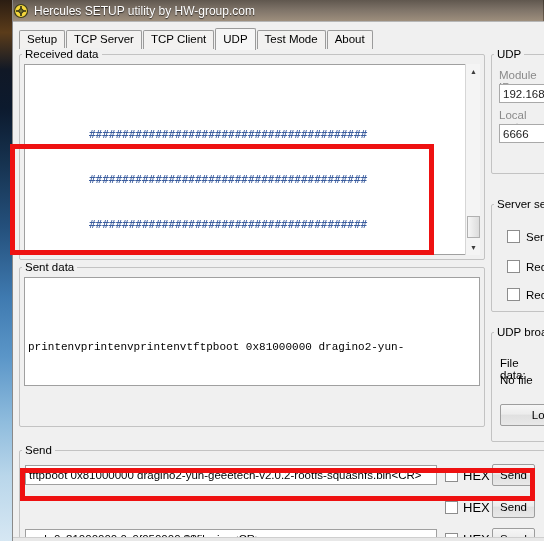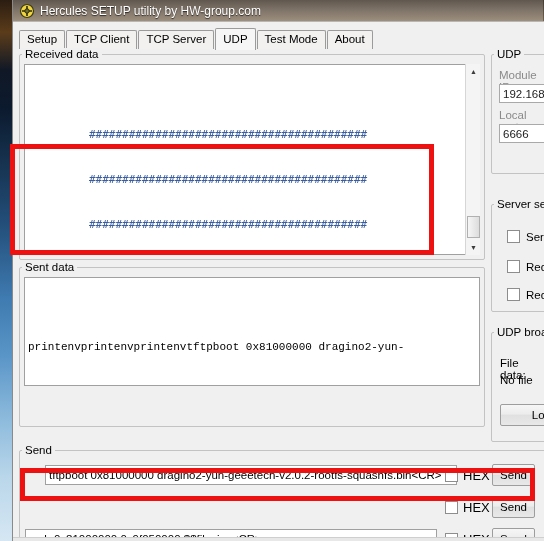--- a/index.html
+++ b/index.html
@@ -49,21 +49,20 @@
     background: #f0f0f0;
     border: 1px solid #8a8a8a;
     border-top: none;
     display: block;
   }
   #titlebar {
     position: absolute;
     left: 0; top: 0; width: 532px; height: 21px;
     background: linear-gradient(180deg, rgba(40,28,16,0.72) 0%, rgba(58,40,22,0.62) 48%, rgba(90,62,30,0.55) 100%);
     display: flex; align-items: center;
-    padding-left: 6px;
     overflow: hidden;
   }
   #titlebar .tb-icon {
     width: 16px; height: 16px;
     margin-right: 5px;
     position: relative;
     flex: 0 0 auto;
   }
   #title-text {
     color: #ffffff;
@@ -248,22 +247,22 @@
         <circle cx="8" cy="8" r="2.2" fill="#6f6f30" stroke="#2b2b12" stroke-width="1"></circle>
       </svg>
     </span>
     <span id="title-text">Hercules SETUP utility by HW-group.com</span>
   </div>
 
   <div id="client">
 
     <div id="tabstrip">
       <div class="tab">Setup</div>
+      <div class="tab">TCP Server</div>
       <div class="tab">TCP Client</div>
-      <div class="tab">TCP Server</div>
       <div class="tab active">UDP</div>
       <div class="tab">Test Mode</div>
       <div class="tab">About</div>
     </div>
 
     <div class="group" style="left:6px; top:32px; width:466px; height:206px;">
       <span class="legend">Received data</span>
     </div>
 
     <div class="console" style="left:11px; top:42px; width:456px; height:191px;">
@@ -324,21 +323,21 @@
       <span class="legend">UDP broad</span>
     </div>
     <div class="rlabel-dark" style="position:absolute; left:487px; top:335px;">File data:</div>
     <div class="rlabel-dark" style="position:absolute; left:487px; top:352px;">No file</div>
     <div class="btn" style="position:absolute; left:487px; top:382px; width:98px;">Load fi</div>
 
     <div class="group" style="left:6px; top:428px; width:582px; height:105px;">
       <span class="legend">Send</span>
     </div>
 
-    <div class="send-input" style="left:12px; top:443px; width:412px;margin-left:20px;">tftpboot 0x81000000 dragino2-yun-geeetech-v2.0.2-rootfs-squashfs.bin&lt;CR&gt;</div>
+    <div class="send-input" style="left:12px; top:443px; width:412px;">tftpboot 0x81000000 dragino2-yun-geeetech-v2.0.2-rootfs-squashfs.bin&lt;CR&gt;</div>
     <span class="chk" style="position:absolute; left:432px; top:447px;"></span>
     <span class="hex-label" style="left:450px; top:446px;">HEX</span>
     <div class="btn" style="position:absolute; left:479px; top:442px; width:43px;">Send</div>
 
     <span class="chk" style="position:absolute; left:432px; top:479px;"></span>
     <span class="hex-label" style="left:450px; top:478px;">HEX</span>
     <div class="btn" style="position:absolute; left:479px; top:474px; width:43px;">Send</div>
 
     <div class="send-input" style="left:12px; top:507px; width:412px;">cp.b 0x81000000 0x9f050000 $$filesize&lt;CR&gt;</div>
     <span class="chk" style="position:absolute; left:432px; top:511px;"></span>

